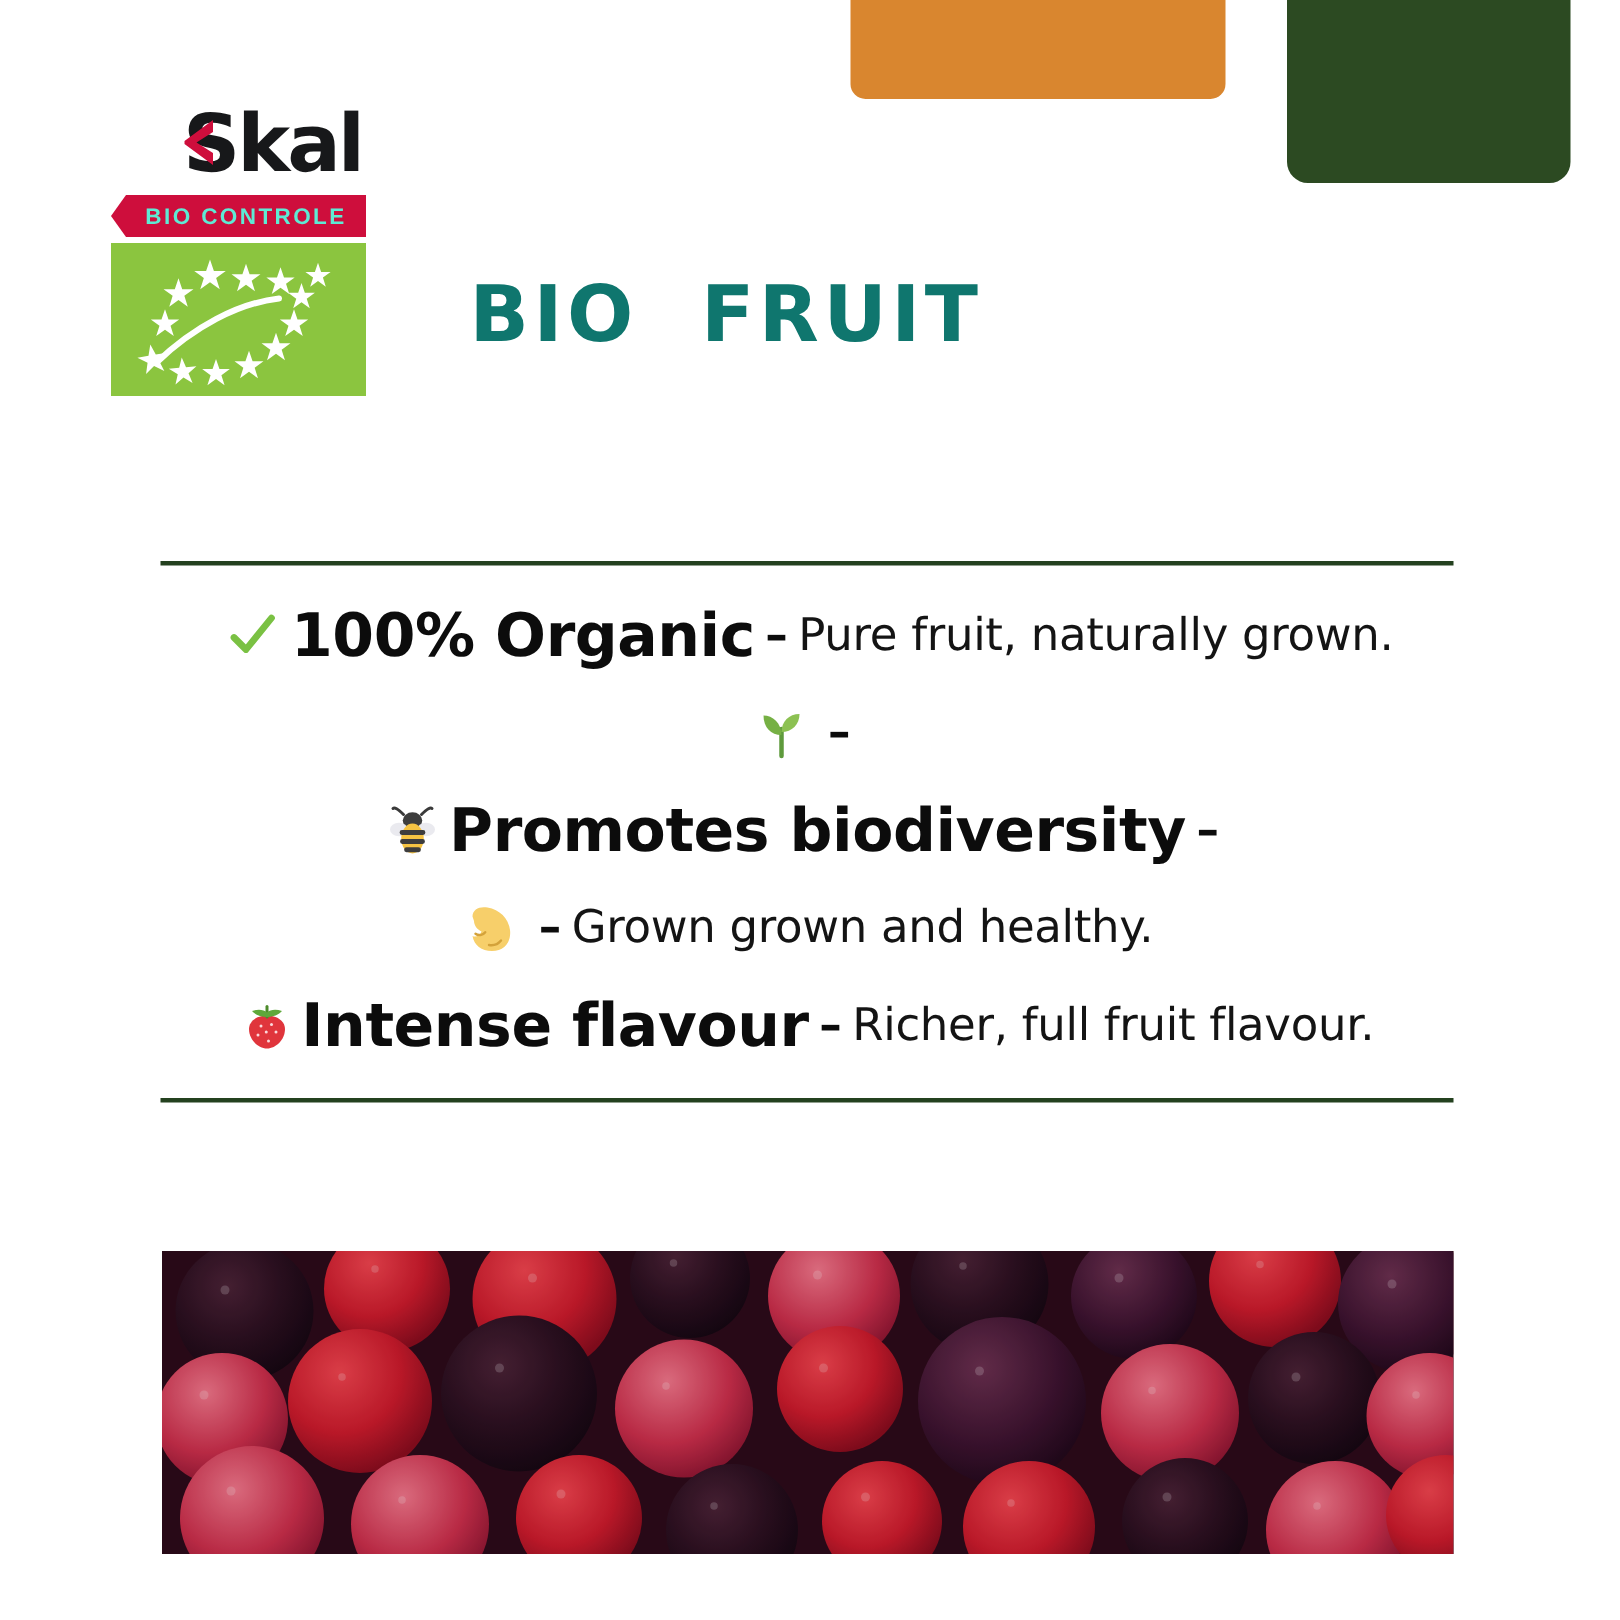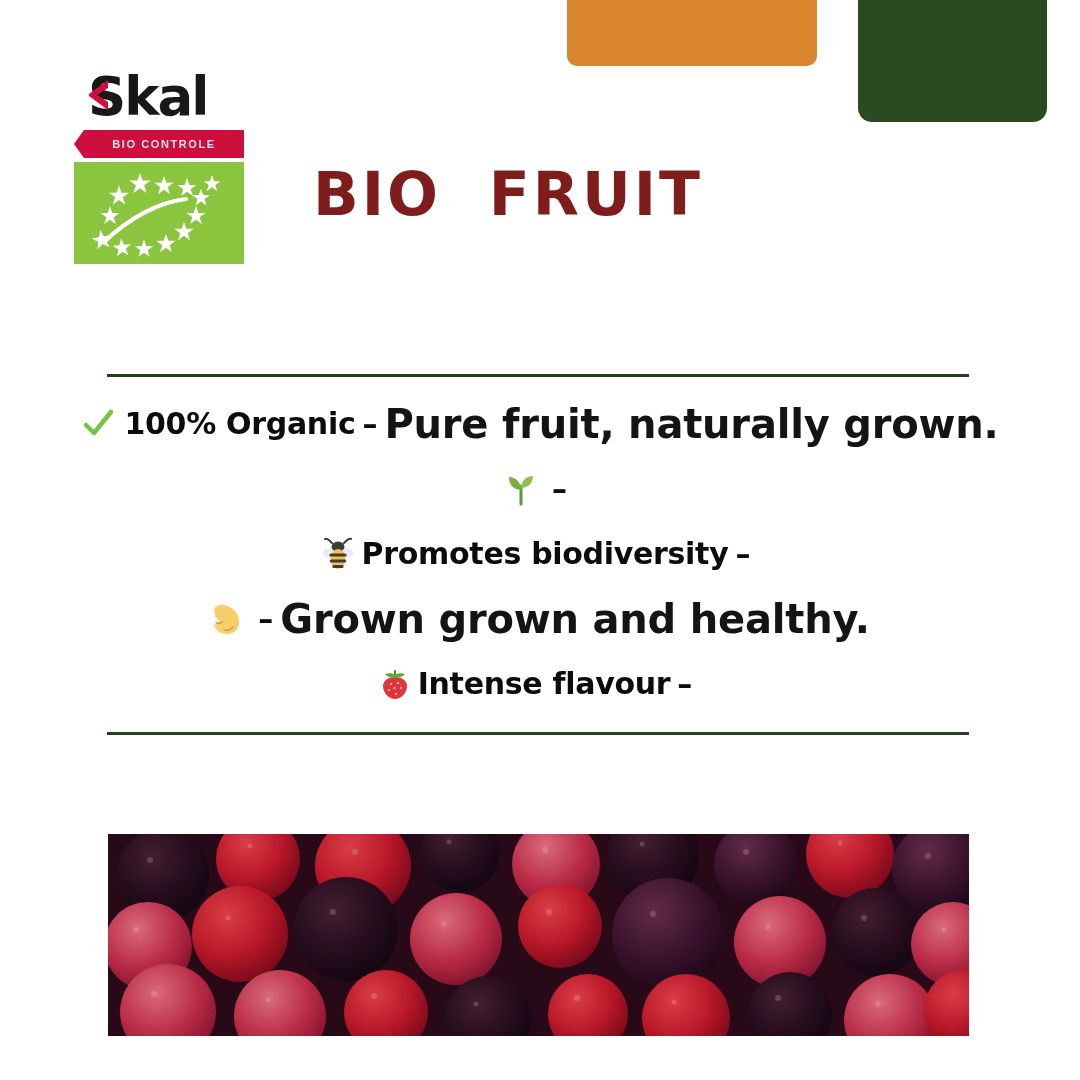--- a/index.html
+++ b/index.html
@@ -17,50 +17,50 @@
     background:#D9862F; border-radius:0 0 10px 10px;
   }
   .block-green{
     position:absolute; left:858px; top:-40px; width:189px; height:162px;
     background:#2C4A22; border-radius:0 0 14px 14px;
   }
 
   
   .skal-logo{ position:absolute; left:74px; top:68px; width:250px; }
   .skal-word{
-    position:relative; left:14px;
+    position:relative; left:48px;
     font-family:"DejaVu Sans", sans-serif;
     font-size:53px; font-weight:bold; color:#17181A;
     letter-spacing:-2px; line-height:1; height:56px;
     display:flex; align-items:center;
   }
   .skal-chev{
     position:absolute; left:-1px; top:12px; width:22px; height:30px;
   }
   .skal-banner{
     position:relative; margin-top:6px; margin-left:0;
     width:170px; height:28px; background:#CE0E3C;
     display:flex; align-items:center; justify-content:center;
     clip-path:polygon(10px 0, 100% 0, 100% 100%, 10px 100%, 0 50%);
   }
   .skal-banner span{
-    color:#e5e5e5; font-size:11px; font-weight:bold; letter-spacing:1.6px;
+    color:#5eead4; font-size:15px; font-weight:bold; letter-spacing:1.6px;
     font-family:"Liberation Sans", sans-serif; padding-left:10px;
   }
   .euleaf{
     margin-top:4px; margin-left:0;
     width:170px; height:102px; background:#8BC53F; position:relative;
   }
   .euleaf svg{ position:absolute; inset:0; width:100%; height:100%; }
 
   
   .headline{
-    position:absolute; left:313px; top:164px;
-    font-family:"DejaVu Sans", sans-serif;
-    font-size:60px; font-weight:bold; color:#7f1d1d;
+    position:absolute; left:313px; top:184px;
+    font-family:"DejaVu Sans", sans-serif;
+    font-size:52px; font-weight:bold; color:#0f766e;
     letter-spacing:3px; line-height:1;
     white-space:pre;
   }
 
   
   .rule{
     position:absolute; left:107px; width:862px; height:3px; background:#24411F;
   }
   .rule-top{ top:374px; }
   .rule-bottom{ top:732px; }
@@ -76,29 +76,29 @@
     white-space:nowrap; height:55px;
   }
   .f-icon{
     font-family:"DejaVu Sans", sans-serif;
     font-size:30px; line-height:1; margin-right:9px;
     display:inline-block;
   }
   .f-icon svg{ display:block; }
   .f-bold{
     font-family:"DejaVu Sans", sans-serif;
-    font-size:30px; font-weight:bold; color:#0C0C0C; letter-spacing:-0.3px;
+    font-size:40px; font-weight:bold; color:#0C0C0C; letter-spacing:-0.3px;
   }
   .f-dash{
     font-family:"DejaVu Sans", sans-serif;
     font-size:30px; font-weight:bold; color:#0C0C0C; padding:0 7px;
   }
   .f-text{
     font-family:"DejaVu Sans", sans-serif;
-    font-size:40px; font-weight:bold; color:#141414; letter-spacing:-0.2px;
+    font-size:30px; font-weight:normal; color:#141414; letter-spacing:-0.2px;
   }
 
   
   .photo{
     position:absolute; left:108px; top:834px; width:861px; height:202px;
     overflow:hidden; background:#3a0d16;
   }
   .photo svg{ width:100%; height:100%; display:block; }
 </style>
 </head>
@@ -236,20 +236,21 @@
               <circle cx="17" cy="16" r="1"></circle>
             <circle cx="13.5" cy="21" r="1"></circle>
               <circle cx="20" cy="21" r="1"></circle>
             <circle cx="8" cy="23" r="1"></circle>
               <circle cx="15" cy="27" r="1"></circle>
           </g>
         </svg>
       </span>
       <span class="f-bold">Intense flavour</span>
       <span class="f-dash">–</span>
+      <span class="f-text">Richer, full fruit flavour.</span>
     </div>
 
   </div>
 
   <div class="rule rule-bottom"></div>
 
   <div class="photo">
     <svg viewBox="0 0 861 202" preserveAspectRatio="none">
       <defs>
         <radialGradient id="dk" cx="38%" cy="32%" r="72%">

